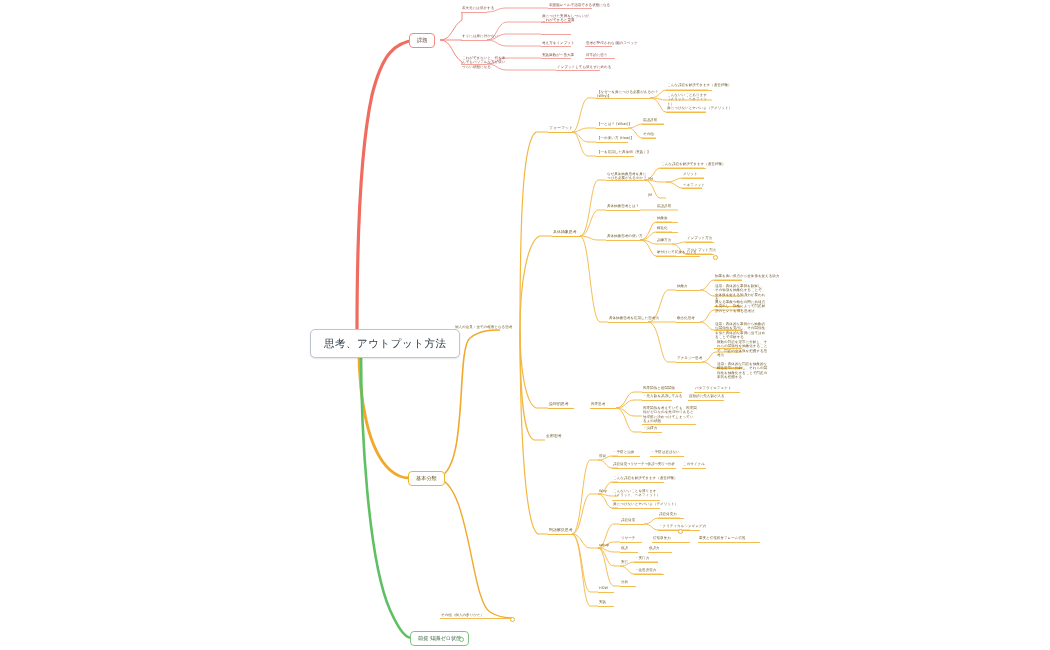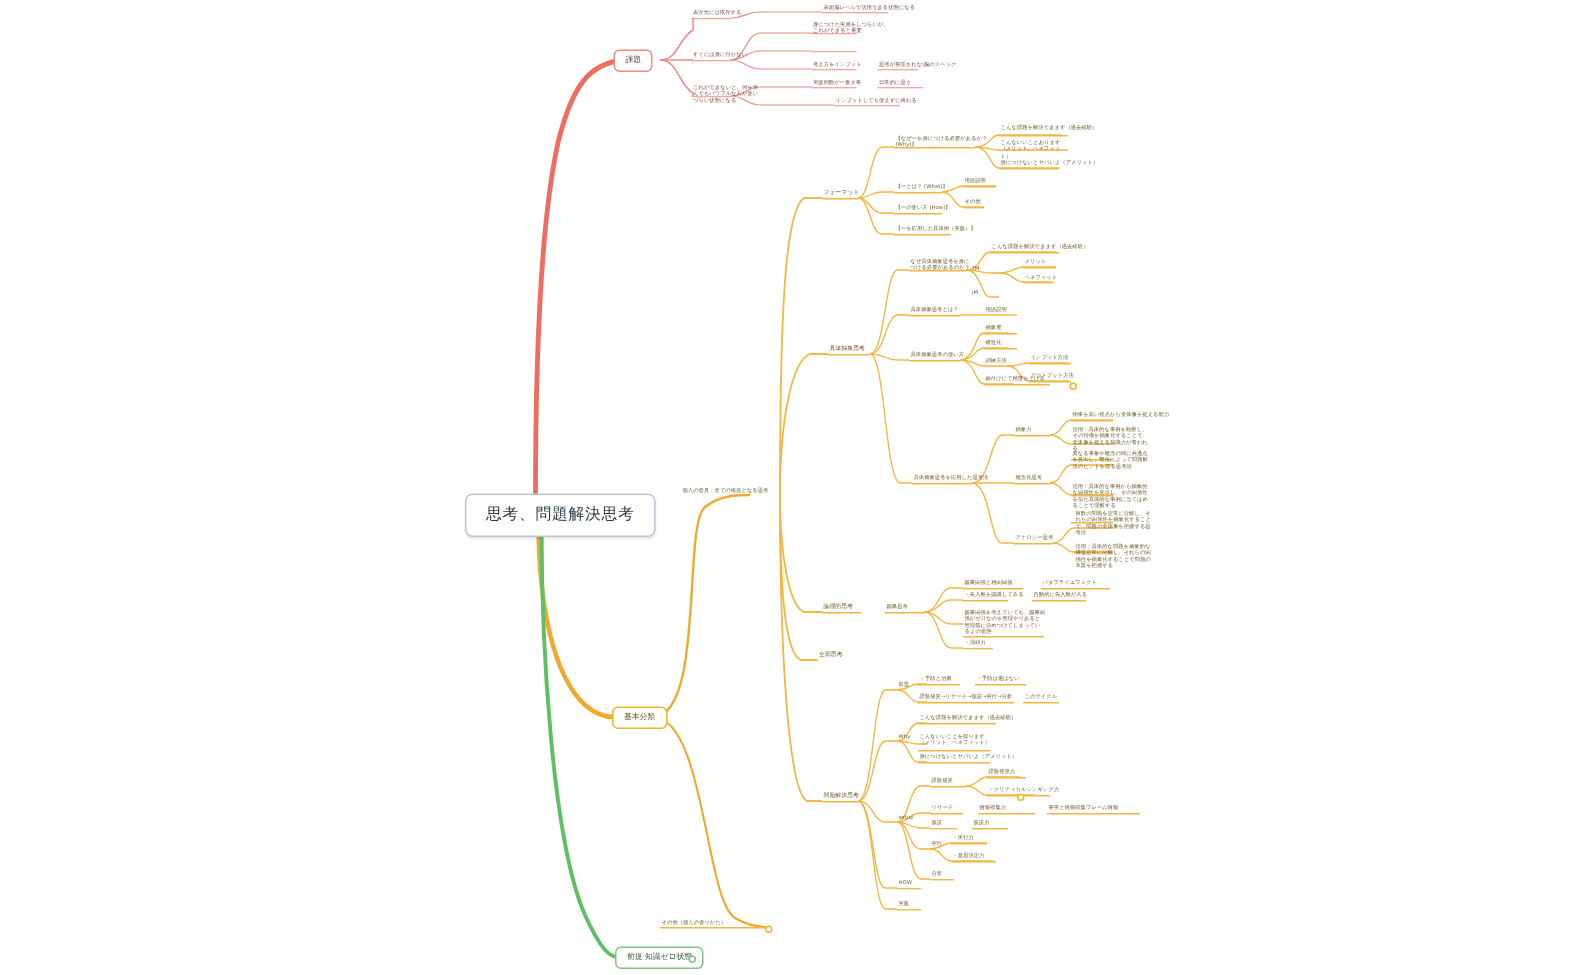--- a/index.html
+++ b/index.html
@@ -222,21 +222,21 @@
     <line x1="634" y1="562.5" x2="658" y2="562.5" stroke="#f3b63f" stroke-width=".9"></line>
     <line x1="634" y1="574.5" x2="664" y2="574.5" stroke="#f3b63f" stroke-width=".9"></line>
     <line x1="598" y1="592.5" x2="614" y2="592.5" stroke="#f3b63f" stroke-width=".9"></line>
     <line x1="598" y1="606.5" x2="614" y2="606.5" stroke="#f3b63f" stroke-width=".9"></line>
 
     <line x1="440" y1="618.5" x2="512" y2="618.5" stroke="#f3b63f" stroke-width=".9"></line>
 
     <path d="M361,350 C361,430 368,560 390,610 C400,632 406,638 412,638" stroke="#5fbf63" stroke-width="2.6" fill="none" stroke-linecap="round"></path>
   </svg>
 
-  <div class="node root" style="left:310px;top:329px;">思考、問題解決思考</div>
+  <div class="node root" style="left:310px;top:329px;">思考、アウトプット方法</div>
 
   <div class="node boxed red" style="left:409px;top:33px;">課題</div>
 
   <div class="node leaf red" style="left:462px;top:6px;">表次元には依存する</div>
   <div class="node leaf red" style="left:549px;top:3px;">表面脳レベルで活用できる状態になる</div>
 
   <div class="node leaf red" style="left:462px;top:34px;">すぐには身に付かない</div>
   <div class="node leaf red wrap" style="left:542px;top:14px;">身につけた実感をしづらいが、
 これができると重要</div>
   <div class="node leaf red" style="left:542px;top:41px;">考え方をインプット</div>

